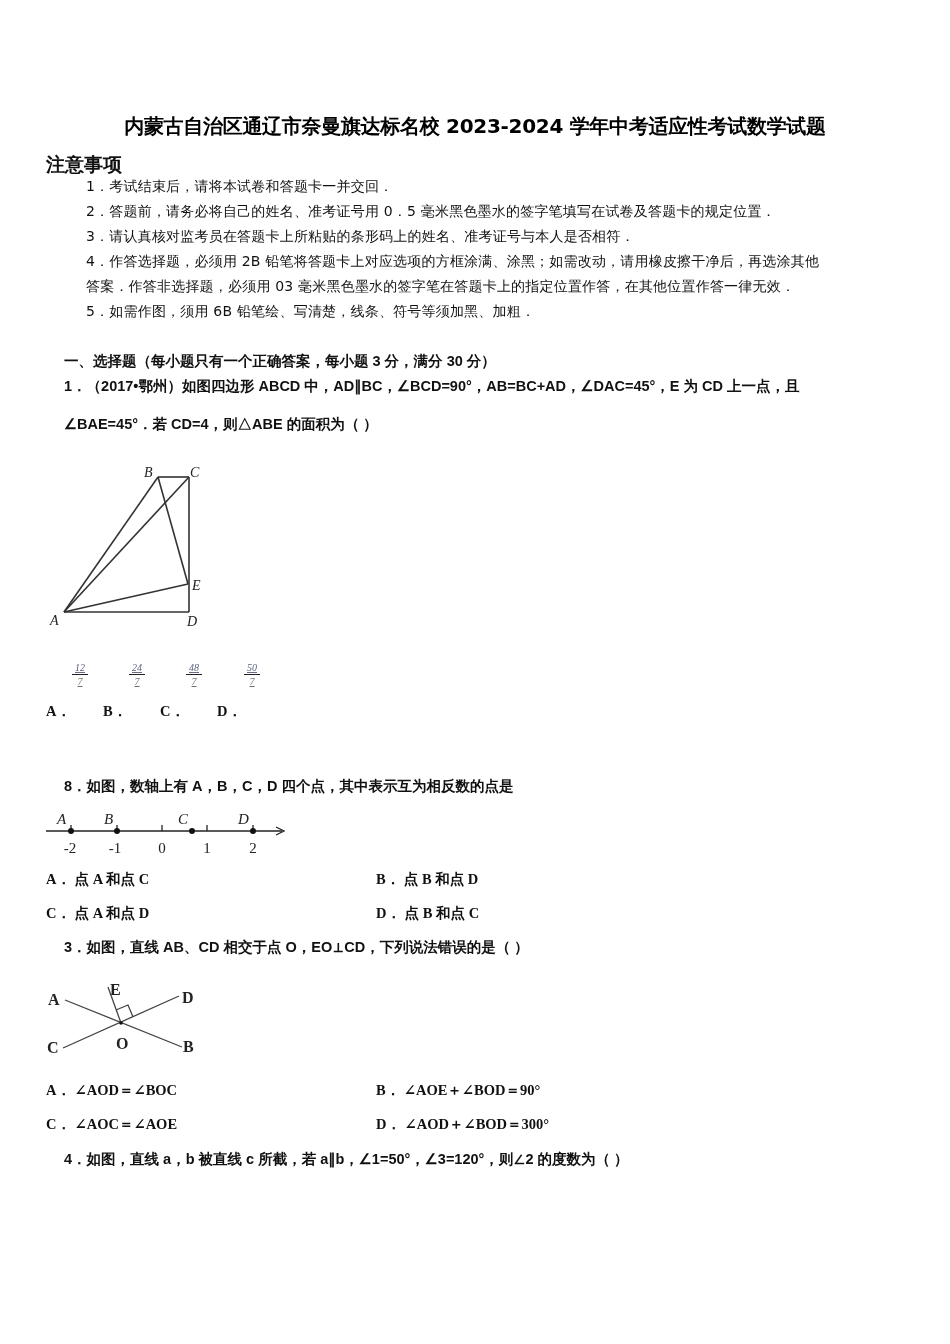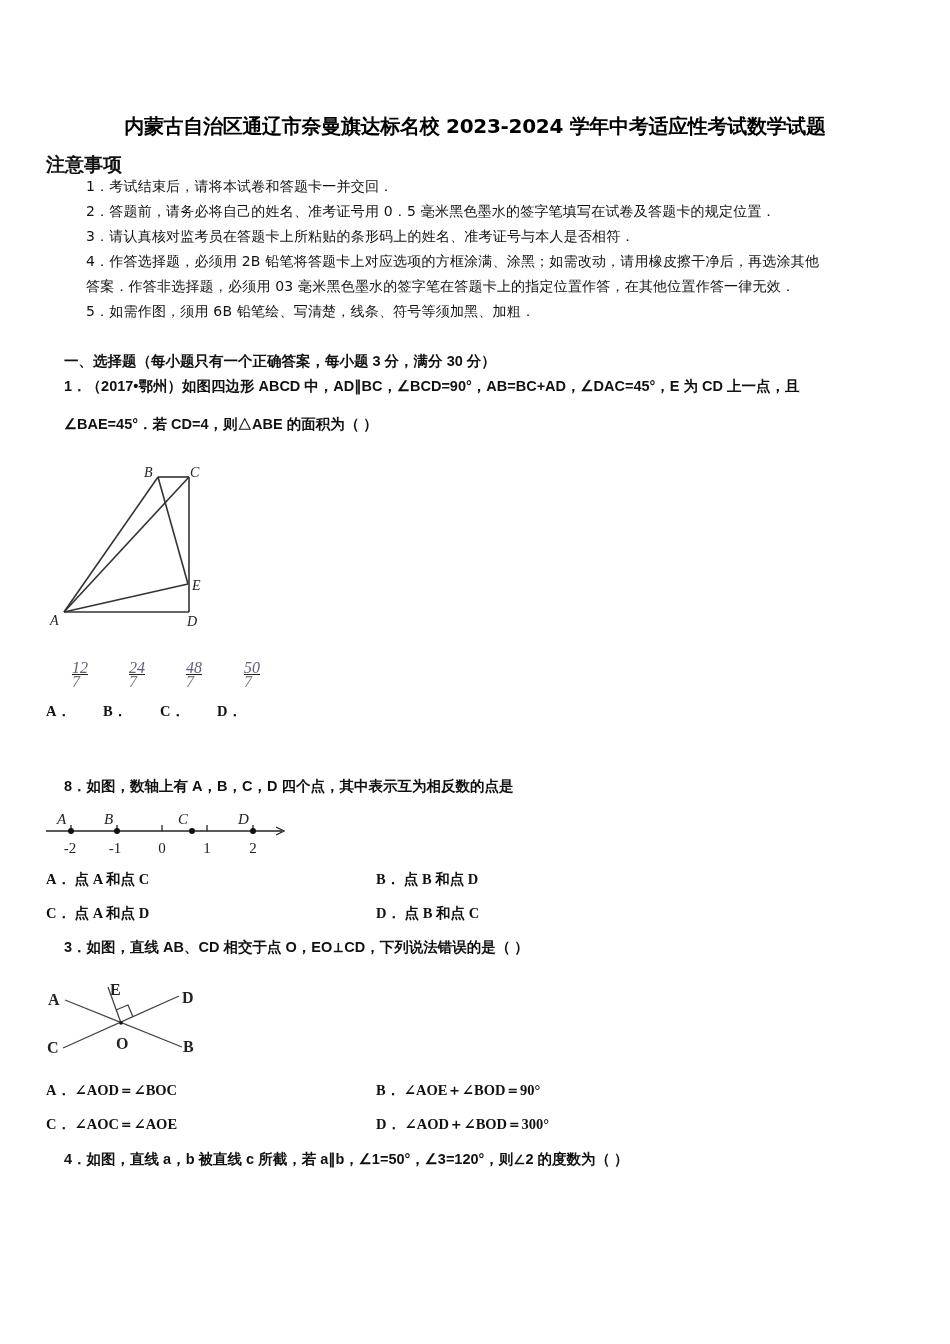--- a/index.html
+++ b/index.html
@@ -25,22 +25,22 @@
   .qline {
     left: 46px; font-size: 14.5px; white-space: nowrap; font-weight: bold;
     font-family: Liberation Sans, sans-serif;
     margin-left: 18px;
   }
   .opt {
     font-size: 14.5px; font-weight: bold; white-space: nowrap;
     font-family: "Liberation Serif", "DejaVu Serif", serif;
   }
   .frac {
-    position: absolute; width: 16px; text-align: left;
-    font-family: "Liberation Serif", serif; font-style: italic; font-size: 16px; color: #6a6a80;
+    position: absolute; width: 16px; text-align: center;
+    font-family: "Liberation Serif", serif; font-style: italic; font-size: 10px; color: #6a6a80; text-decoration: underline;
   }
   .frac .num { display: block; border-bottom: 1.5px solid #222; line-height: 12px; color: #5a6080; }
   .frac .den { display: block; line-height: 13px; color: #777; }
   svg text { font-family: "Liberation Serif", "DejaVu Serif", serif; }
 </style>
 </head>
 <body>
 
 <div class="abs title">内蒙古自治区通辽市奈曼旗达标名校 2023-2024 学年中考适应性考试数学试题</div>
 

